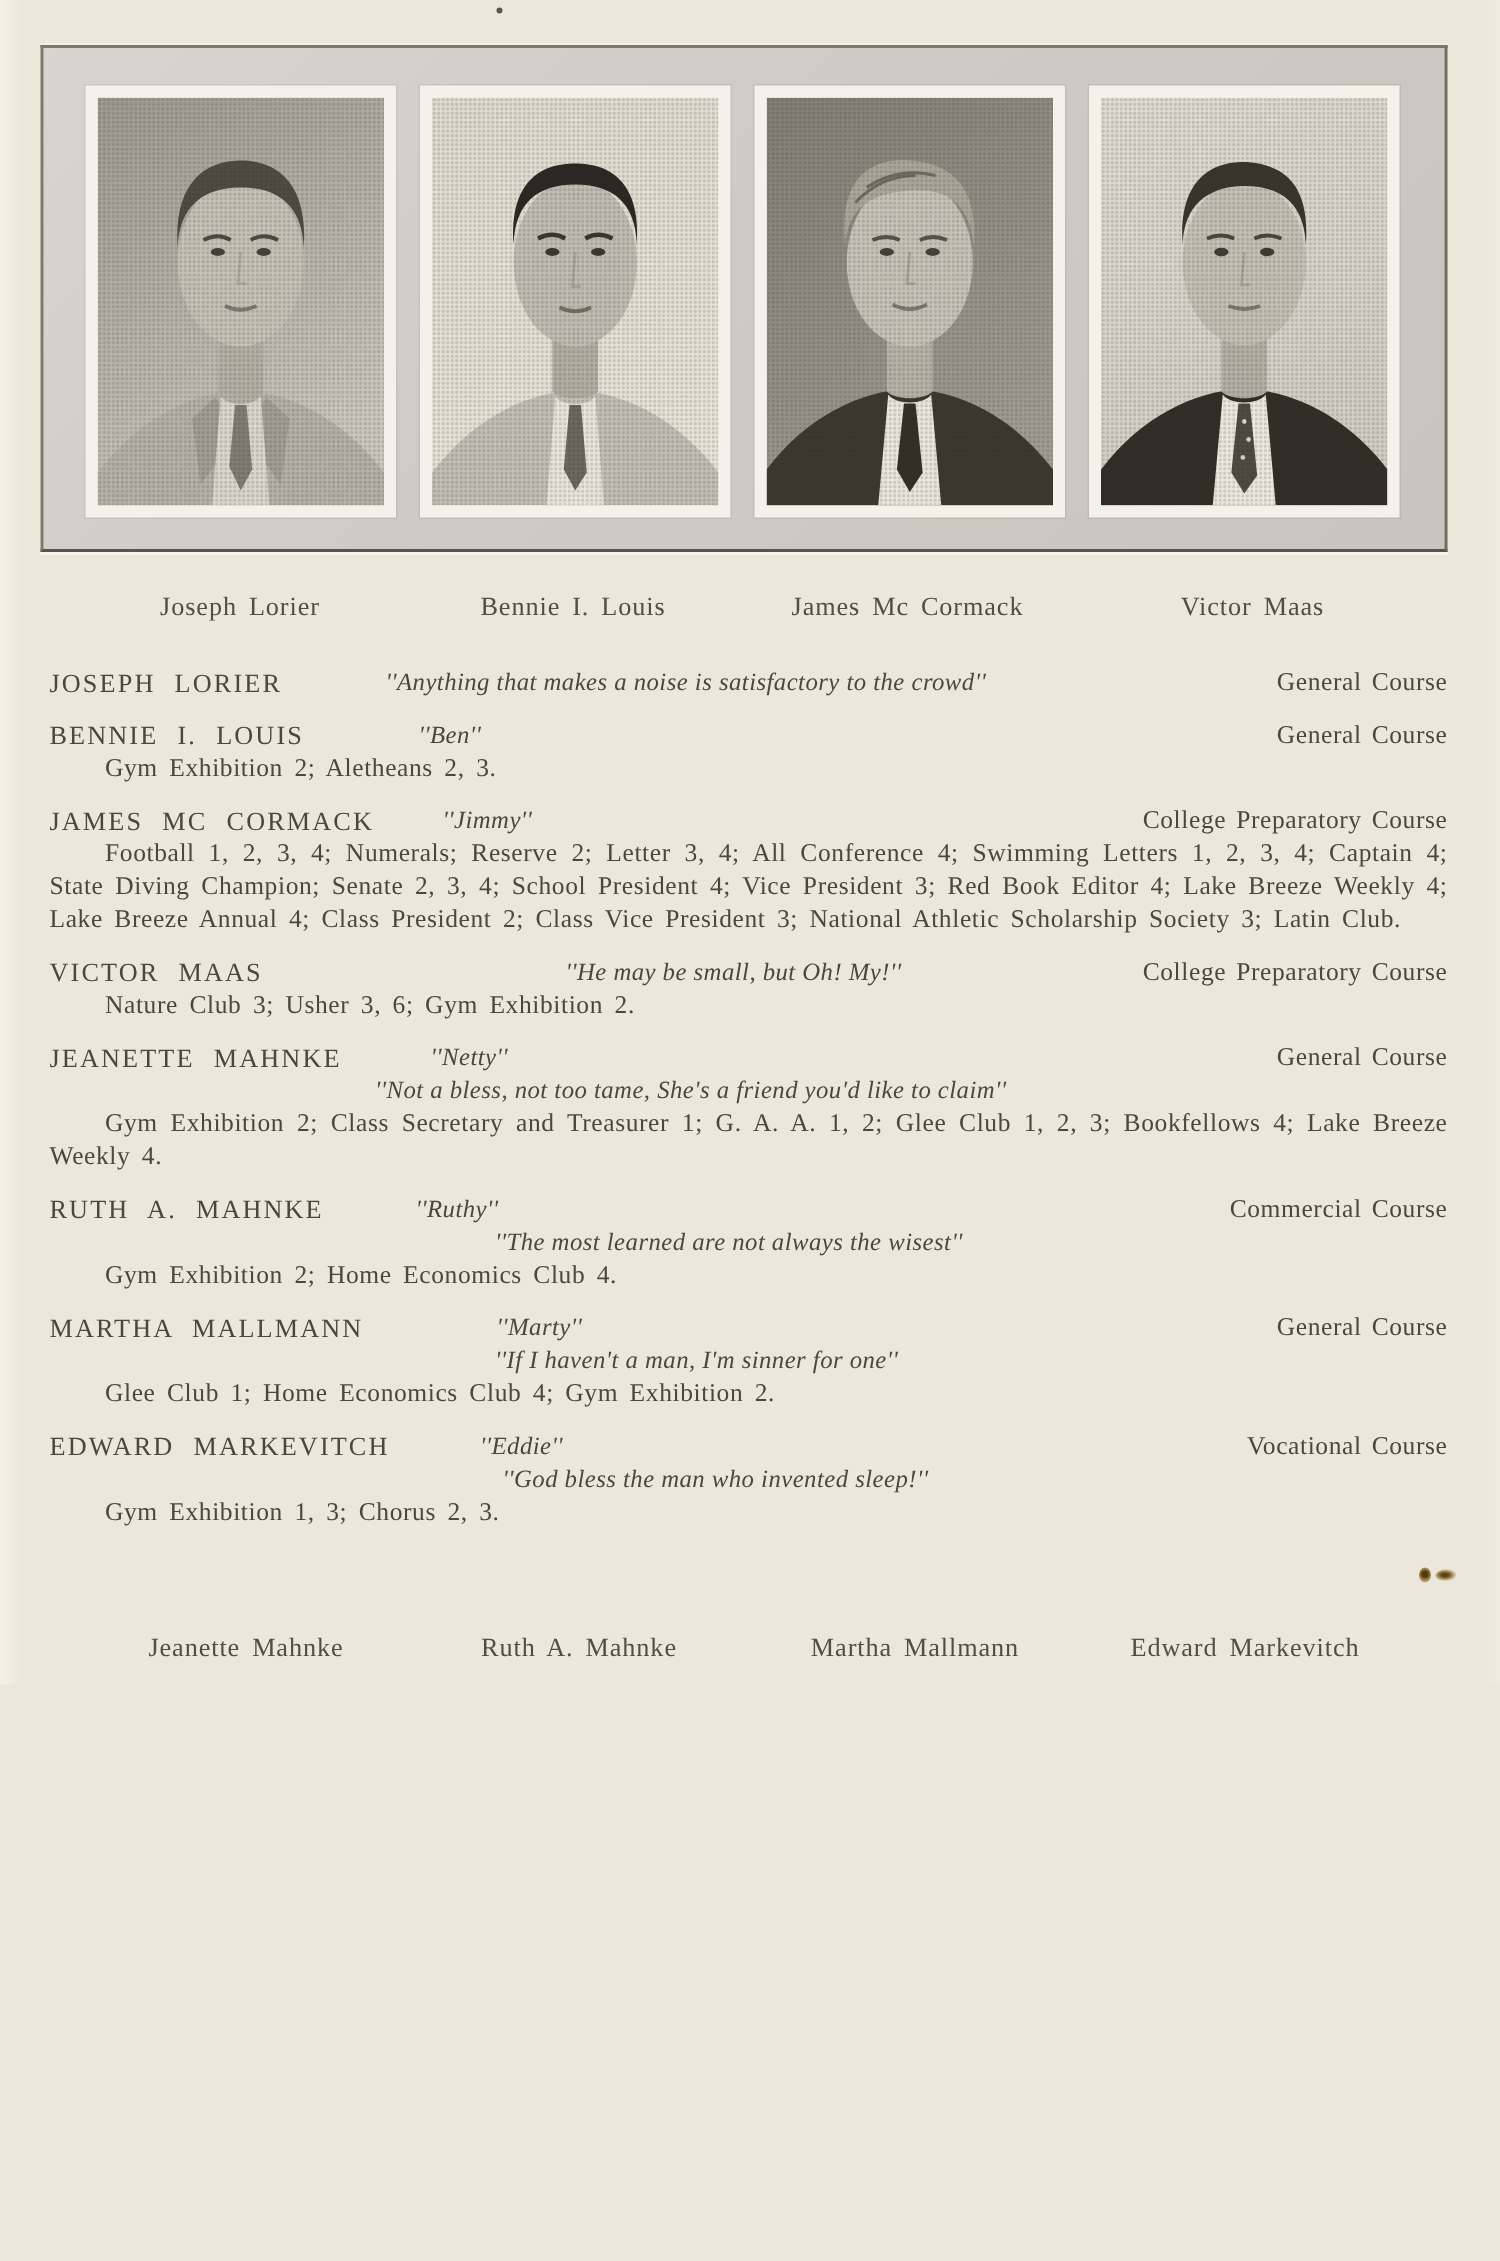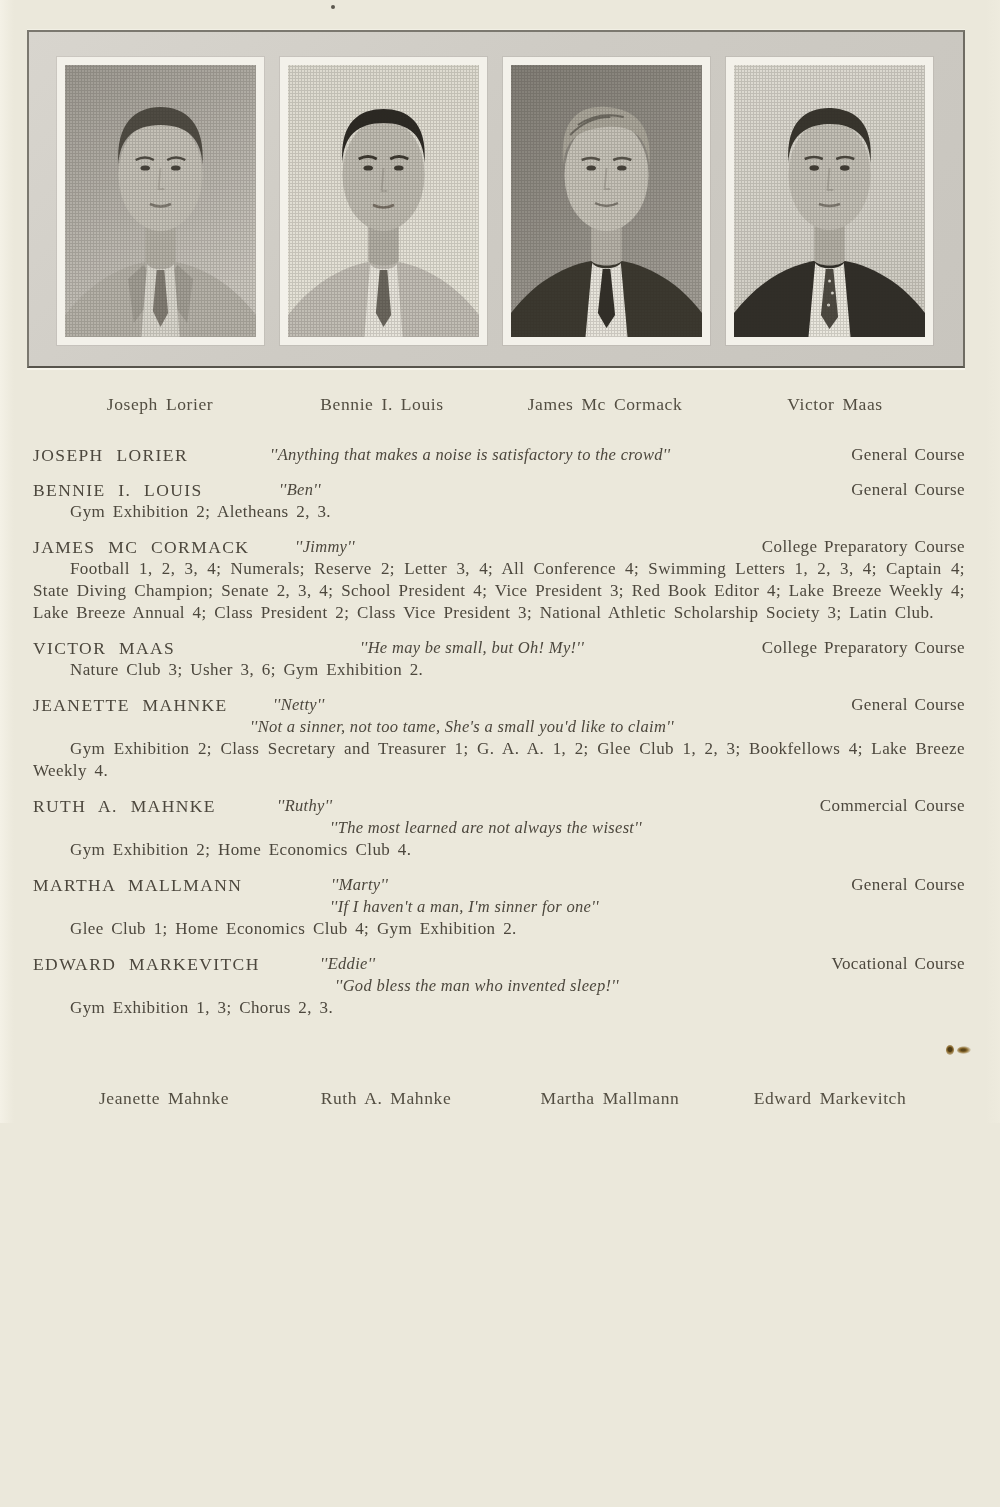--- a/index.html
+++ b/index.html
@@ -29,25 +29,25 @@
        word-spacing:3px;color:#534e42;white-space:nowrap;}
   
   .entries{position:absolute;left:33px;top:444px;width:932px;font-size:17px;line-height:22px;}
   .entry{margin-bottom:13px;}
   .row{position:relative;height:22px;}
   .sname{position:absolute;left:0;top:0;letter-spacing:1.4px;word-spacing:7px;font-size:17.5px;white-space:nowrap;}
   .nick,.iquote{position:absolute;top:0;font-style:italic;font-size:16.5px;white-space:nowrap;letter-spacing:.3px;}
   .course{position:absolute;right:0;top:0;font-size:17px;letter-spacing:.4px;word-spacing:2px;white-space:nowrap;}
   .quote{font-style:italic;font-size:16.5px;letter-spacing:.3px;white-space:nowrap;}
   .acts{margin:0;text-indent:37px;text-align:justify;word-spacing:3px;letter-spacing:.4px;}
-  .e0 .iquote{left:237px;}
+  .e0 .iquote{left:224px;}
   .e1 .nick{left:212px;margin-left:34px;}
   .e2 .nick{left:262px;}  .e2 .quote{margin-left:177px;}
-  .e3 .iquote{left:327px;text-align:center;}
-  .e4 .nick{left:240px;}  .e4 .quote{margin-left:217px;}
+  .e3 .iquote{left:344px;text-align:center;}
+  .e4 .nick{left:254px;}  .e4 .quote{margin-left:217px;}
   .e5 .nick{left:244px;}  .e5 .quote{margin-left:297px;}
   .e6 .nick{left:298px;}  .e6 .quote{margin-left:297px;}
   .e7 .nick{left:287px;}  .e7 .quote{margin-left:302px;}
   
   .speck{position:absolute;border-radius:50%;}
   .speck-top{left:331px;top:5px;width:4px;height:4px;background:#5b574e;}
   .ink1{left:946px;top:1045px;width:8px;height:10px;
         background:radial-gradient(circle at 50% 45%,#4f3c15 0 2px,#8a6a2e 3px,transparent 7px);}
   .ink2{left:957px;top:1046px;width:14px;height:8px;border-radius:60% 40% 55% 45%;
         background:radial-gradient(ellipse at 45% 50%,#5b4519 0 2px,#8f6f32 4px,transparent 8px);}
@@ -207,21 +207,21 @@
       </div>
       <p class="acts">Nature Club 3;  Usher 3, 6;  Gym Exhibition 2.</p>
     </div>
 
     <div class="entry e4">
       <div class="row">
         <span class="sname">JEANETTE MAHNKE</span>
         <span class="nick">''Netty''</span>
         <span class="course">General Course</span>
       </div>
-      <div class="quote">''Not a sinner, not too tame, She's a small you'd like to claim''</div>
+      <div class="quote">''Not a bless, not too tame, She's a friend you'd like to claim''</div>
       <p class="acts">Gym Exhibition 2;  Class Secretary and Treasurer 1;  G. A. A. 1, 2;  Glee Club 1, 2, 3;  Bookfellows 4;  Lake Breeze Weekly 4.</p>
     </div>
 
     <div class="entry e5">
       <div class="row">
         <span class="sname">RUTH A. MAHNKE</span>
         <span class="nick">''Ruthy''</span>
         <span class="course">Commercial Course</span>
       </div>
       <div class="quote">''The most learned are not always the wisest''</div>

